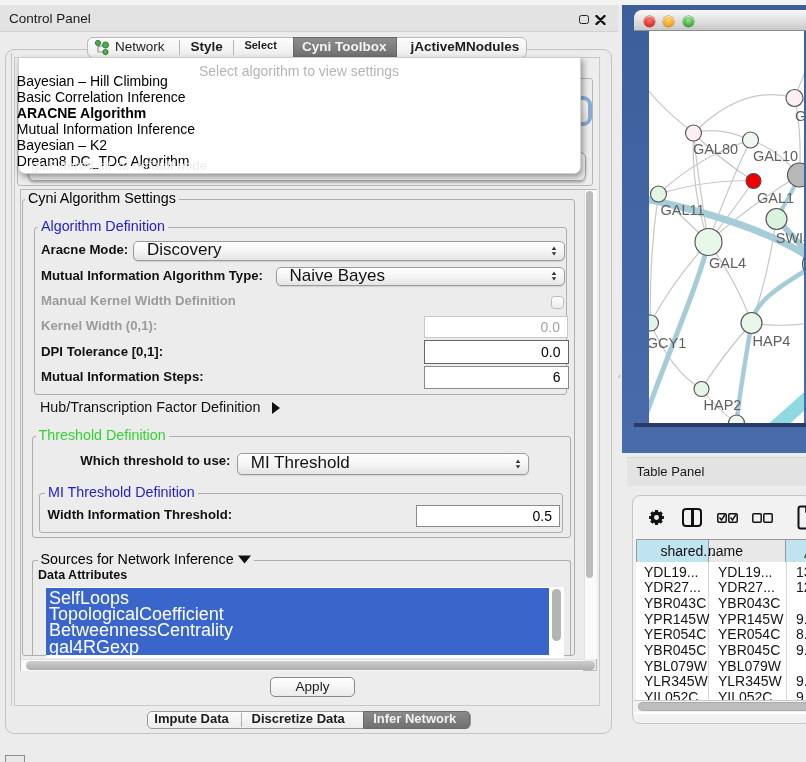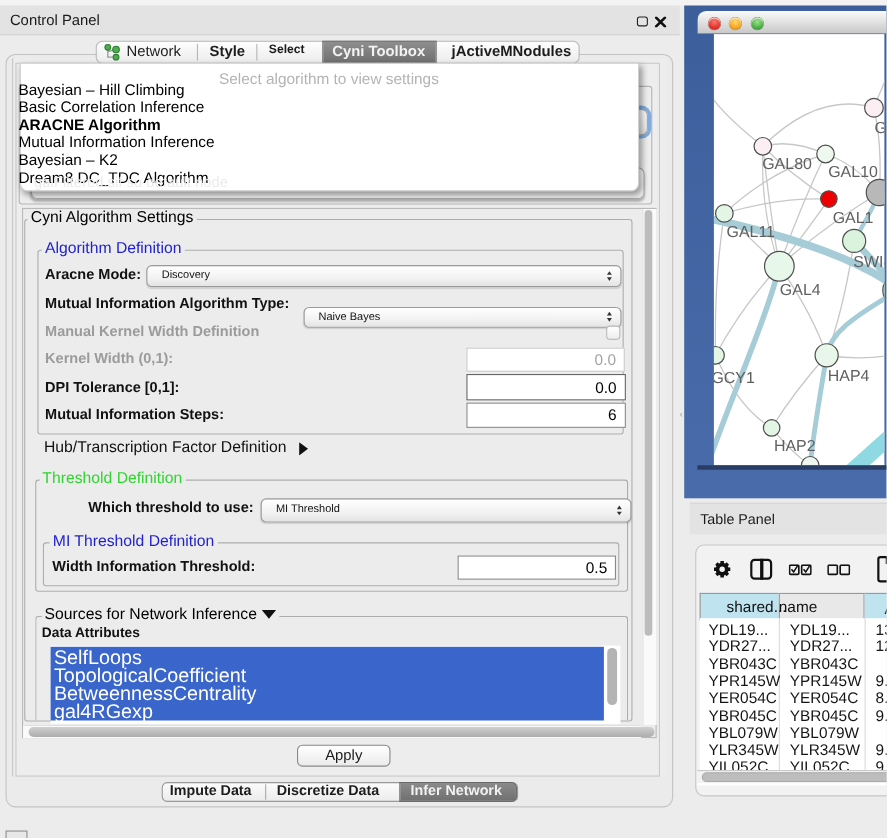--- a/index.html
+++ b/index.html
@@ -5,21 +5,21 @@
   * { margin:0; padding:0; box-sizing:border-box; }
   html,body { width:806px; height:762px; overflow:hidden; }
   body { background:#ececec; font-family:"Liberation Sans", sans-serif; position:relative; }
   .abs { position:absolute; }
   .lbl { font-size:13.2px; font-weight:bold; color:#111; white-space:nowrap; }
   .lblgrey { color:#9b9b9b; }
   .combo {
     position:absolute; border:1px solid #9b9b9b; border-radius:5px;
     background:linear-gradient(#ffffff, #f2f2f2 60%, #e4e4e4);
     box-shadow:0 1px 1px rgba(0,0,0,0.12);
-    font-size:10px; color:#111;padding-left:29px;
+    font-size:17px; color:#111;padding-left:29px;
   }
   .combo .txt { position:absolute; left:13px; top:46%; transform:translateY(-50%); white-space:nowrap; }
   .combo .arr { position:absolute; right:7px; top:50%; transform:translateY(-50%); width:6px; height:10px; }
   .field {
     position:absolute; background:#fff; border:1px solid #aaa;
     font-size:14px; color:#000; text-align:right; line-height:21px; padding-right:7px;
   }
   .groupbox { position:absolute; border:1px solid #adadad; border-radius:3px; }
   .grouplab { position:absolute; font-size:14.3px; background:#ececec; padding:0 3px; white-space:nowrap; }
 </style>
@@ -88,21 +88,21 @@
 <div class="lbl abs" style="left:41px;top:241.8px;">Aracne Mode:</div>
 <div class="combo" style="left:133px;top:240.5px;width:432px;height:20.5px;">
   <span class="txt">Discovery</span>
   <svg class="arr" viewBox="0 0 8 12">
       <path d="M4 0 L7 4.5 L1 4.5 Z" fill="#333"></path>
       <path d="M4 12 L7 7.5 L1 7.5 Z" fill="#333"></path>
     </svg>
 </div>
 
 <div class="lbl abs" style="left:41px;top:267.8px;">Mutual Information Algorithm Type:</div>
-<div class="combo" style="left:275.6px;top:267px;width:289.5px;height:18.5px;margin-top:12px;">
+<div class="combo" style="left:275.6px;top:267px;width:289.5px;height:18.5px;">
   <span class="txt">Naive Bayes</span>
   <svg class="arr" viewBox="0 0 8 12">
       <path d="M4 0 L7 4.5 L1 4.5 Z" fill="#333"></path>
       <path d="M4 12 L7 7.5 L1 7.5 Z" fill="#333"></path>
     </svg>
 </div>
 
 <div class="lbl lblgrey abs" style="left:41px;top:293.3px;">Manual Kernel Width Definition</div>
 <div class="abs" style="left:551px;top:295.5px;width:13px;height:13px;border:1px solid #bcbcbc;border-radius:3.5px;background:linear-gradient(#fff,#ececec);"></div>
 
@@ -117,21 +117,21 @@
 
 <div class="abs" style="left:40px;top:399.3px;font-size:14.3px;color:#111;">Hub/Transcription Factor Definition</div>
 <svg class="abs" style="left:271px;top:402px;" width="10" height="12" viewBox="0 0 10 12">
     <path d="M1 0 L9 6 L1 12 Z" fill="#111"></path>
   </svg>
 
 <div class="groupbox" style="left:32px;top:435.7px;width:538.5px;height:102.5px;"></div>
 <div class="grouplab" style="left:35.5px;top:426.7px;color:#31d331;">Threshold Definition</div>
 
 <div class="lbl abs" style="left:80.3px;top:453.3px;">Which threshold to use:</div>
-<div class="combo" style="left:236.8px;top:453px;width:337px;height:21.5px;">
+<div class="combo" style="left:236.8px;top:453px;width:292px;height:21.5px;">
   <span class="txt">MI Threshold</span>
   <svg class="arr" viewBox="0 0 8 12">
       <path d="M4 0 L7 4.5 L1 4.5 Z" fill="#333"></path>
       <path d="M4 12 L7 7.5 L1 7.5 Z" fill="#333"></path>
     </svg>
 </div>
 
 <div class="groupbox" style="left:39px;top:493px;width:524px;height:39.5px;"></div>
 <div class="grouplab" style="left:45px;top:484px;color:#2222cc;">MI Threshold Definition</div>
 <div class="lbl abs" style="left:47.6px;top:507px;">Width Information Threshold:</div>

